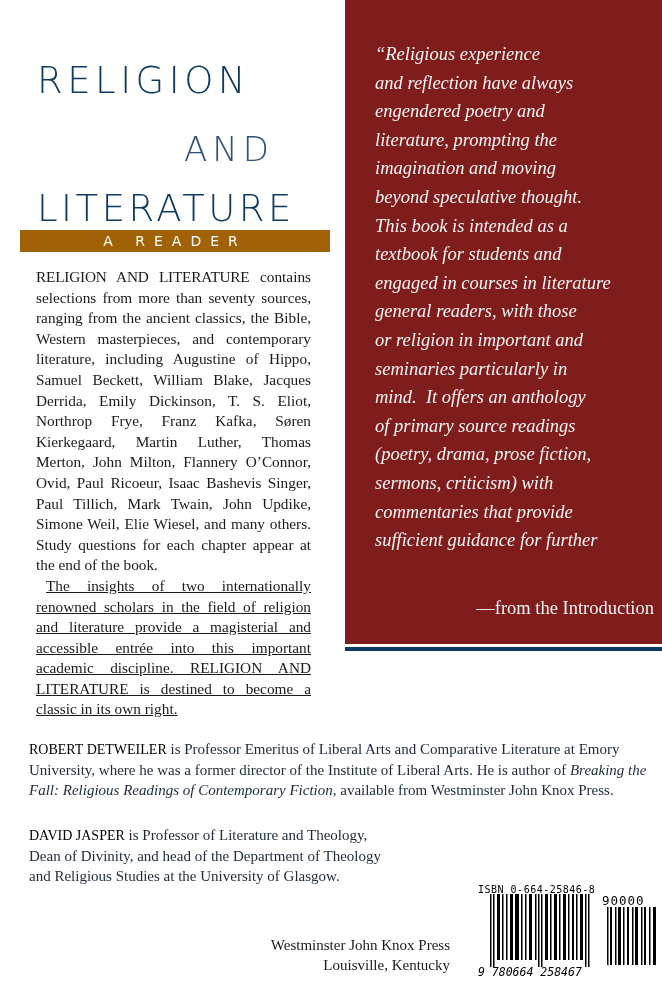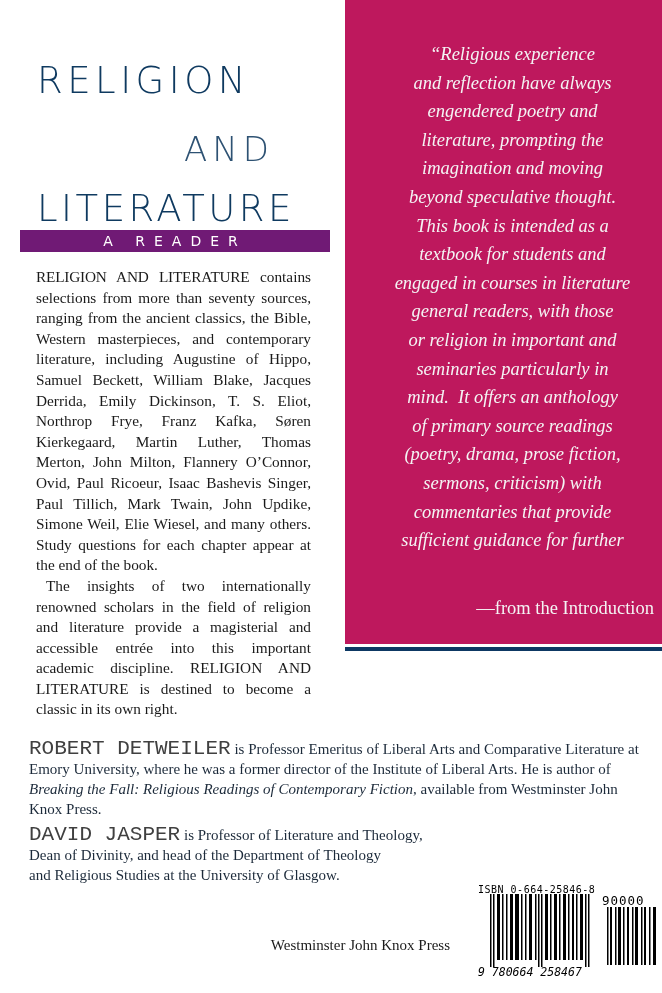--- a/index.html
+++ b/index.html
@@ -9,51 +9,50 @@
   }
   .left-col { position: absolute; left: 0; top: 0; width: 345px; }
   .title {
     font-family: "DejaVu Sans", "Liberation Sans", sans-serif;
     color: #0f3a60; font-weight: 300; letter-spacing: 3px; position: absolute; margin: 14px;
   }
   .title-1 { left: 23px; top: 45px; font-size: 37px; letter-spacing: 4.5px; }
   .title-2 { left: 170px; top: 115px; font-size: 34px; letter-spacing: 5px; color: #2e5273; }
   .title-3 { left: 23px; top: 173px; font-size: 37px; letter-spacing: 3.5px; }
   .reader-bar {
-    position: absolute; left: 20px; top: 230px; width: 310px; height: 22px; background: #701a75;
+    position: absolute; left: 20px; top: 230px; width: 310px; height: 22px; background: #a16207;
     color: #fff; font-family: "DejaVu Sans", "Liberation Sans", sans-serif; font-size: 14px;
     letter-spacing: 9px; text-align: center; line-height: 22px;
   }
   .desc {
     position: absolute; left: 36px; top: 267px; width: 275px; font-size: 15.3px; line-height: 20.6px;
     text-align: justify; color: #1a1a1a;
   }
   .desc p { margin: 0; }
-  .desc p + p { text-indent: 10px; }
+  .desc p + p { text-indent: 10px; text-decoration: underline; }
   .smallcaps { letter-spacing: -0.2px; }
   .quote-panel {
-    position: absolute; left: 345px; top: 0; width: 317px; height: 644px; background: #be185d;
+    position: absolute; left: 345px; top: 0; width: 317px; height: 644px; background: #7f1d1d;
     border-bottom: 3px solid #ffffff;
-    text-align: center;
   }
   .quote-rule {
     position: absolute; left: 345px; top: 647px; width: 317px; height: 4px; background: #0d3863;
   }
   .quote-text {
     position: absolute; left: 30px; top: 40px; width: 275px; color: #f4f4f4;
     font-style: italic; font-size: 18.5px; line-height: 28.6px;
   }
   .quote-text span { display: block; white-space: nowrap; }
   .attribution {
     position: absolute; right: 8px; top: 598px; color: #f4f4f4; font-size: 18.5px;
   }
   .bio {
     position: absolute; left: 29px; width: 620px; font-size: 15px; line-height: 20px; color: #1c2a3a;
   }
-  .bio .name { font-size: 21px; color: #404040; font-family: Liberation Mono, monospace; }
+  .bio .name { font-size: 14px; color: #000000; }
   .bio-1 { top: 739px; }
   .bio-2 { top: 825px; }
   .publisher {
     position: absolute; right: 462px; top: 935px; text-align: right; font-size: 15px; line-height: 20px;
     color: #1a1a1a; width: 260px; left: auto;
   }
   .publisher { left: 200px; right: auto; width: 250px; }
   .barcode-box { position: absolute; left: 478px; top: 880px; width: 184px; height: 100px; }
   .isbn-label {
     position: absolute; left: 0; top: 4px; font-family: "DejaVu Sans Mono", "Liberation Mono", monospace;
@@ -115,20 +114,21 @@
 </div>
 
 <div class="bio bio-2">
   <span class="name">DAVID JASPER</span><span> is Professor of Literature and Theology,</span><br>
   <span>Dean of Divinity, and head of the Department of Theology</span><br>
   <span>and Religious Studies at the University of Glasgow.</span>
 </div>
 
 <div class="publisher">
   <div>Westminster John Knox Press</div>
+  <div>Louisville, Kentucky</div>
 </div>
 
 <div class="barcode-box">
   <div class="isbn-label">ISBN 0-664-25846-8</div>
   <div class="price-code">90000</div>
   <svg class="bars-main" viewBox="0 0 105 73" preserveAspectRatio="none">
     <g fill="#000">
       <rect x="2" y="0" width="1.5" height="73"></rect>
         <rect x="5" y="0" width="1.5" height="73"></rect>
       <rect x="9" y="0" width="3" height="66"></rect>

